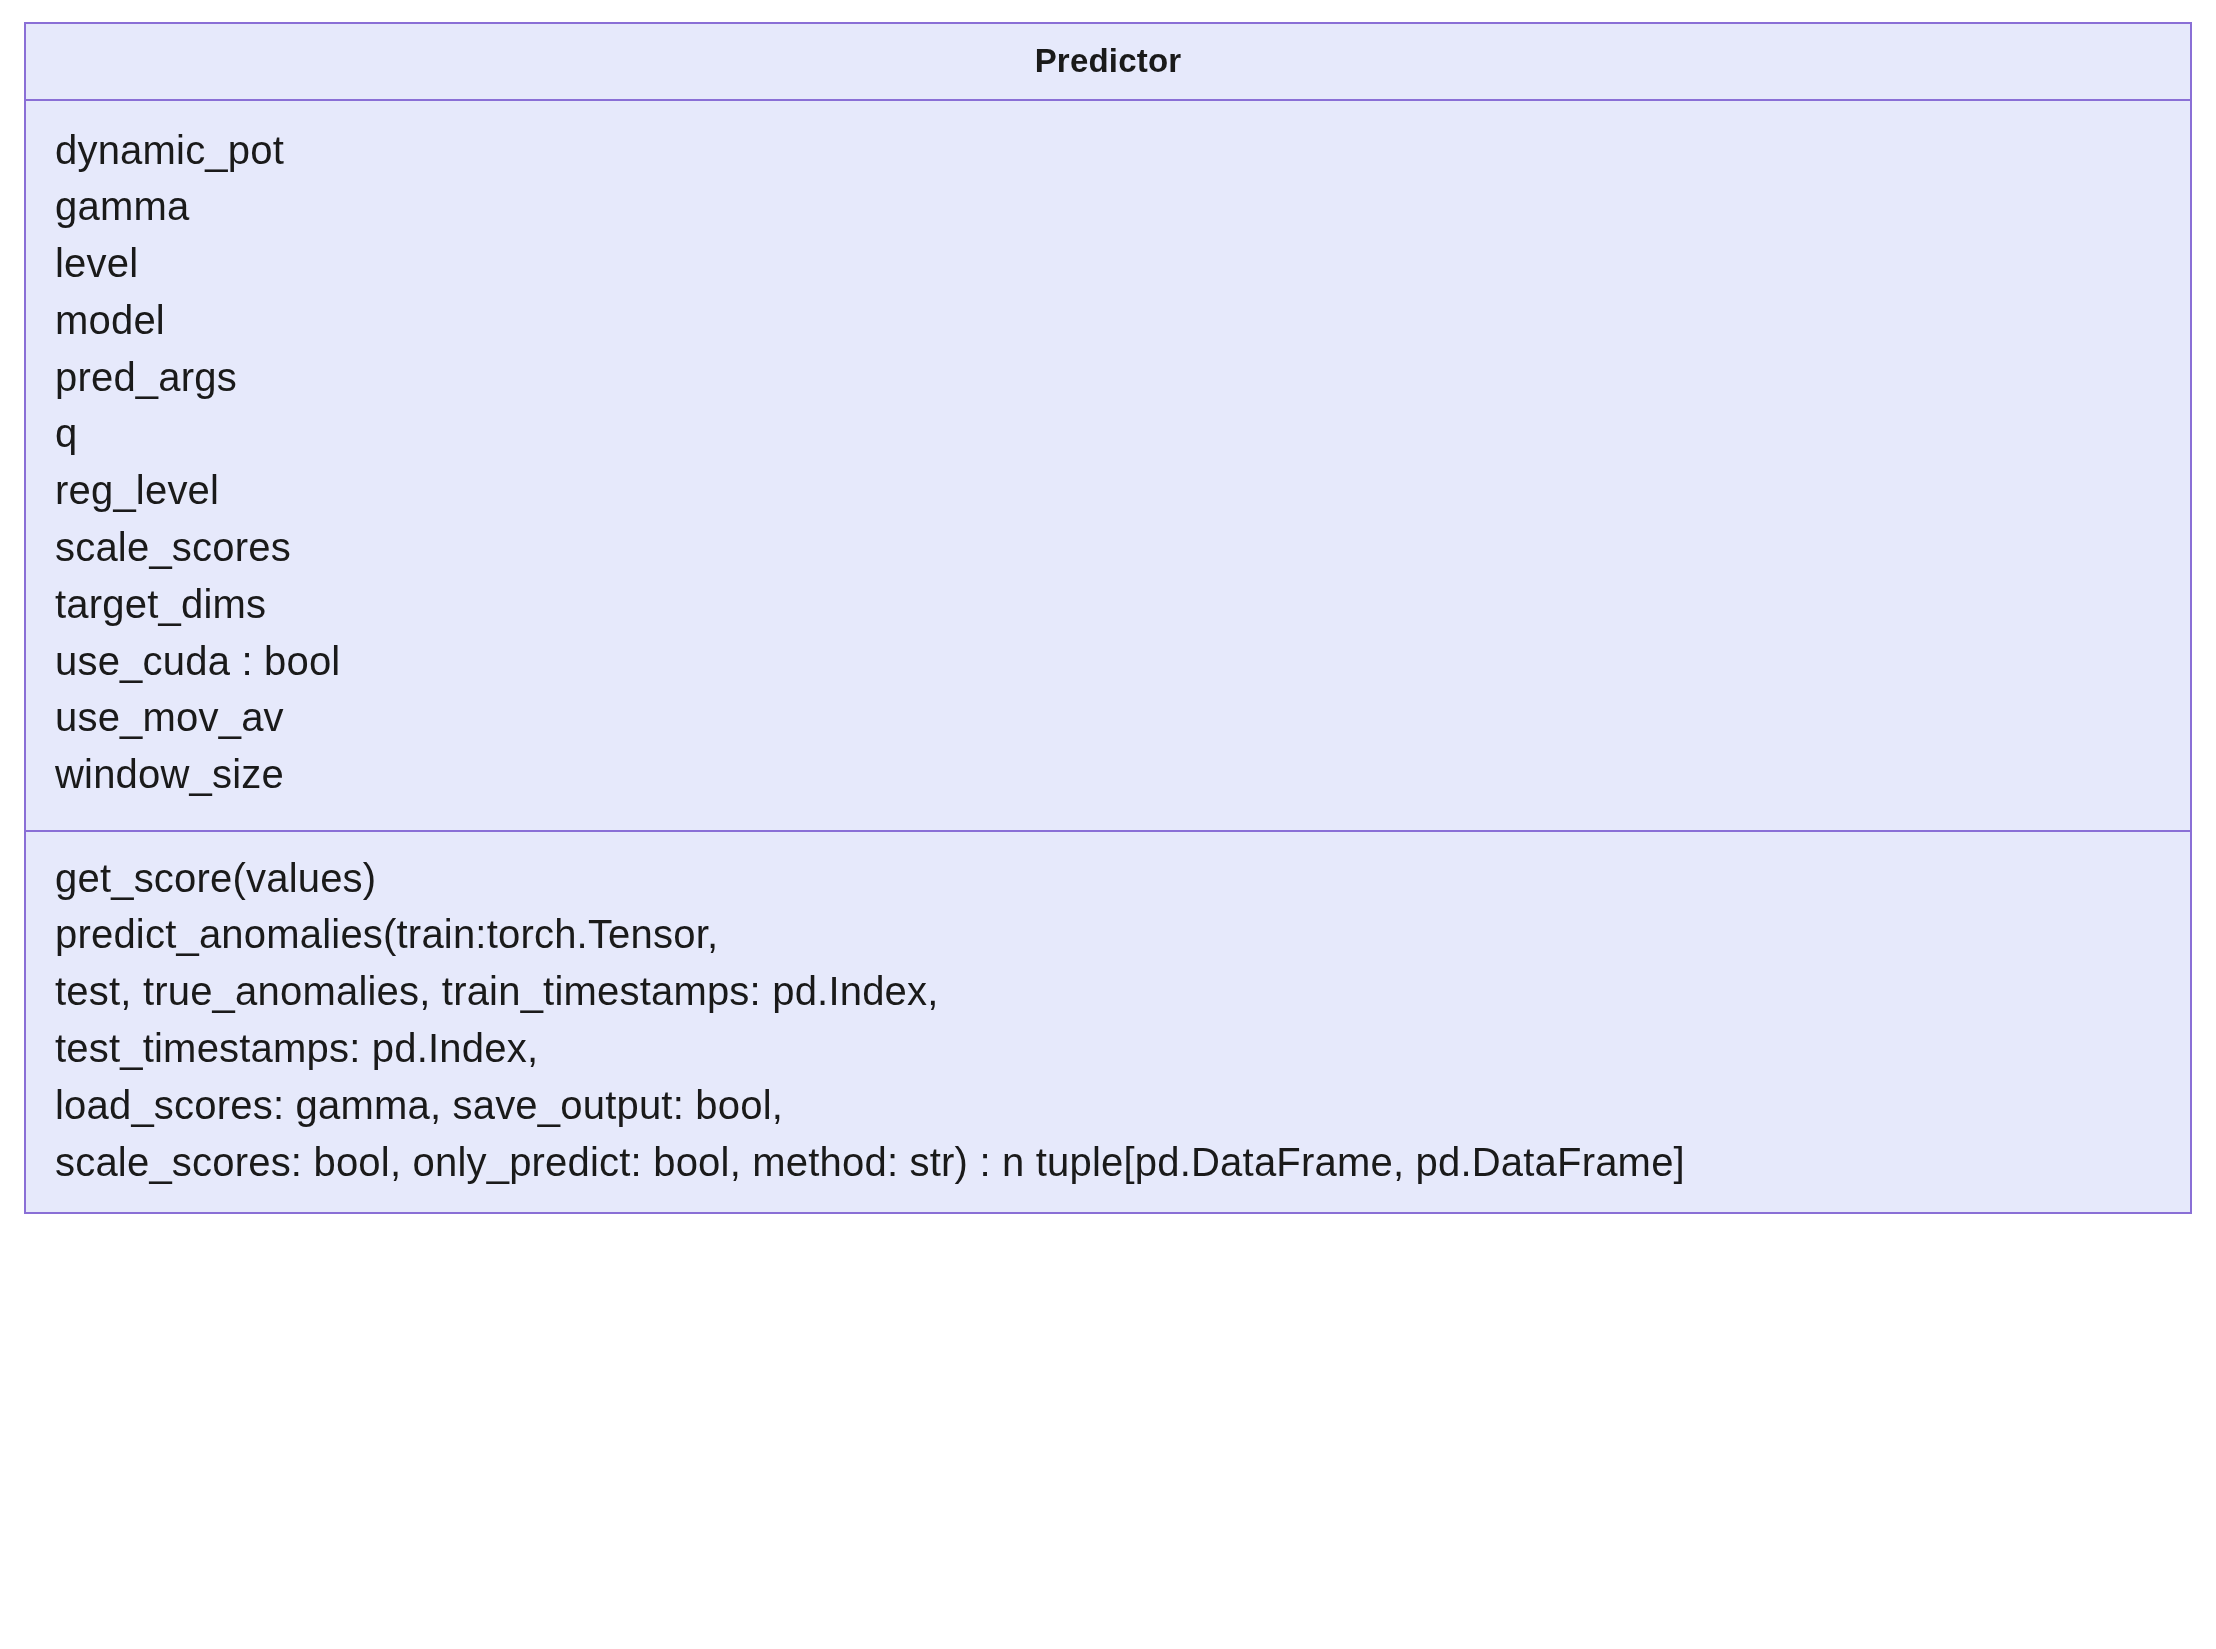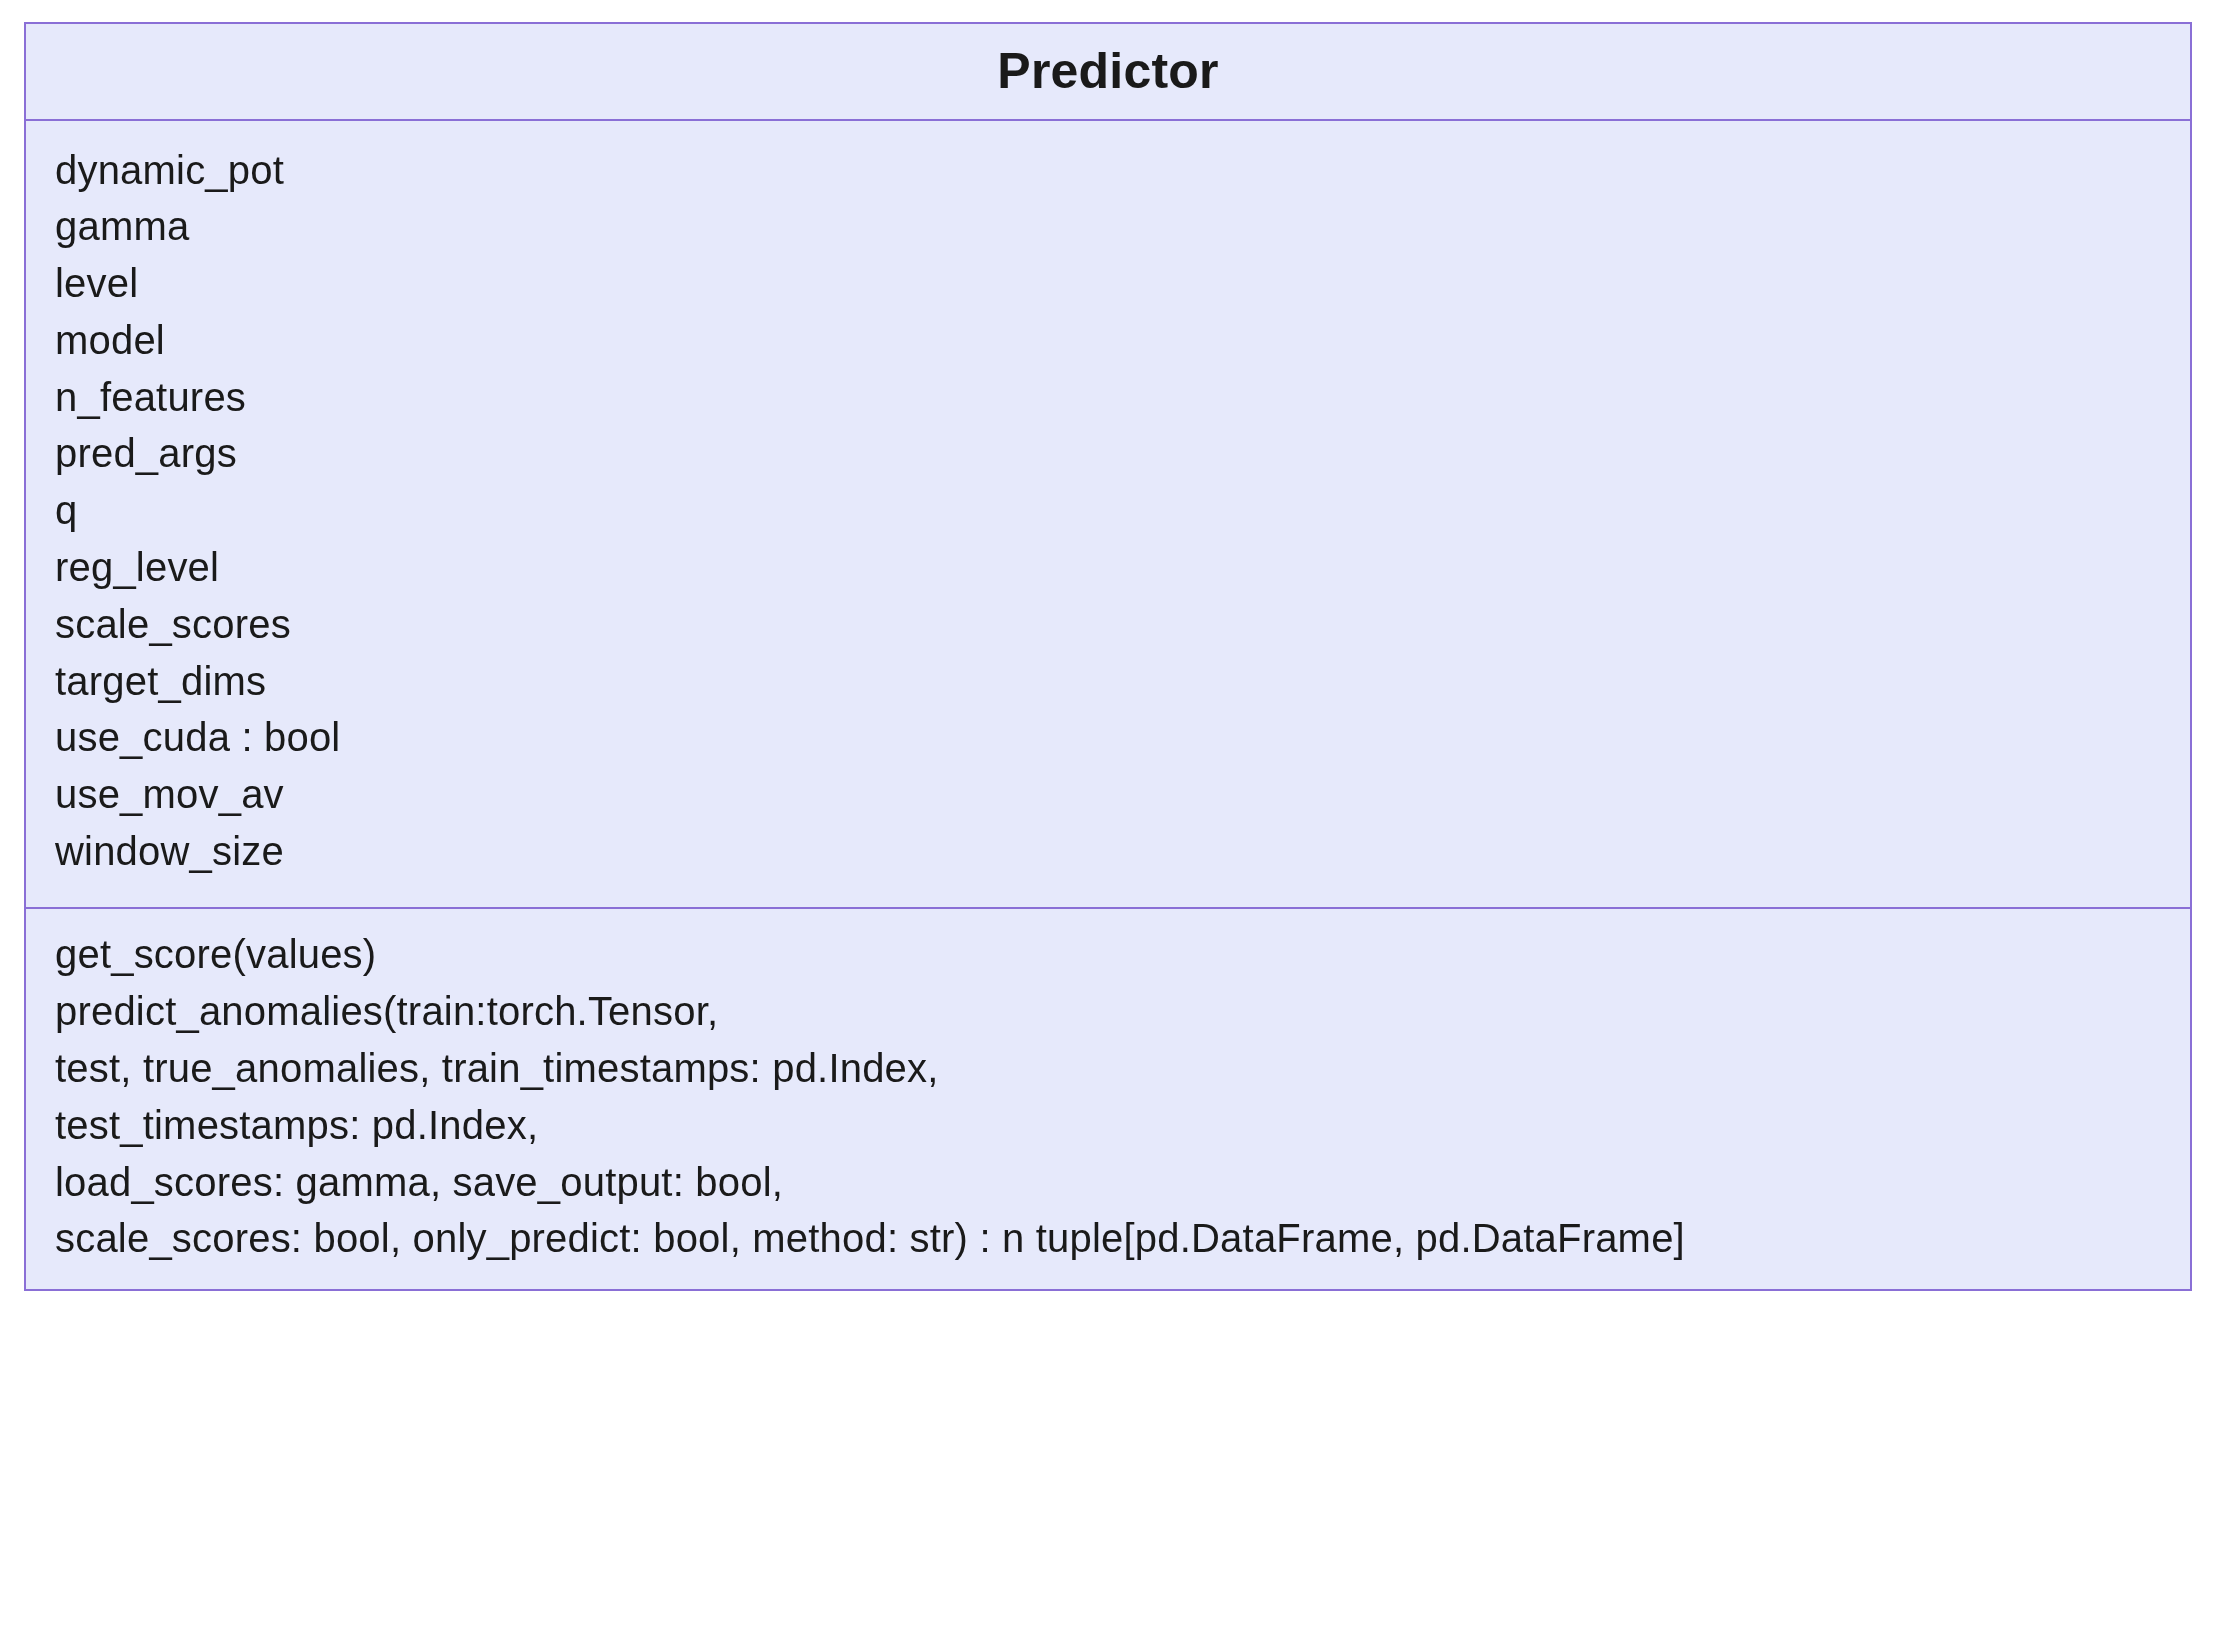--- a/index.html
+++ b/index.html
@@ -16,21 +16,21 @@
   }
   .uml-class {
     border: 2.4px solid #8a6fd6;
     background: #e6e9fb;
     width: 100%;
   }
   .uml-title {
     border-bottom: 2.4px solid #8a6fd6;
     text-align: center;
     font-weight: 700;
-    font-size: 50px;
+    font-size: 33px;
     color: #1a1a1a;
     padding: 17.5px 0 19px;
     letter-spacing: 0.2px;
   }
   .uml-attrs {
     border-bottom: 2.4px solid #8a6fd6;
     padding: 21px 29px 27px;
   }
   .uml-methods {
     padding: 17.5px 29px 22px;
@@ -47,21 +47,20 @@
 <body>
 
 <div class="wrap">
   <div class="uml-class">
     <div class="uml-title">Predictor</div>
     <div class="uml-attrs">
       <div class="row">dynamic_pot</div>
       <div class="row">gamma</div>
       <div class="row">level</div>
       <div class="row">model</div>
-      <div class="row">n_features</div>
       <div class="row">pred_args</div>
       <div class="row">q</div>
       <div class="row">reg_level</div>
       <div class="row">scale_scores</div>
       <div class="row">target_dims</div>
       <div class="row">use_cuda : bool</div>
       <div class="row">use_mov_av</div>
       <div class="row">window_size</div>
     </div>
     <div class="uml-methods">

